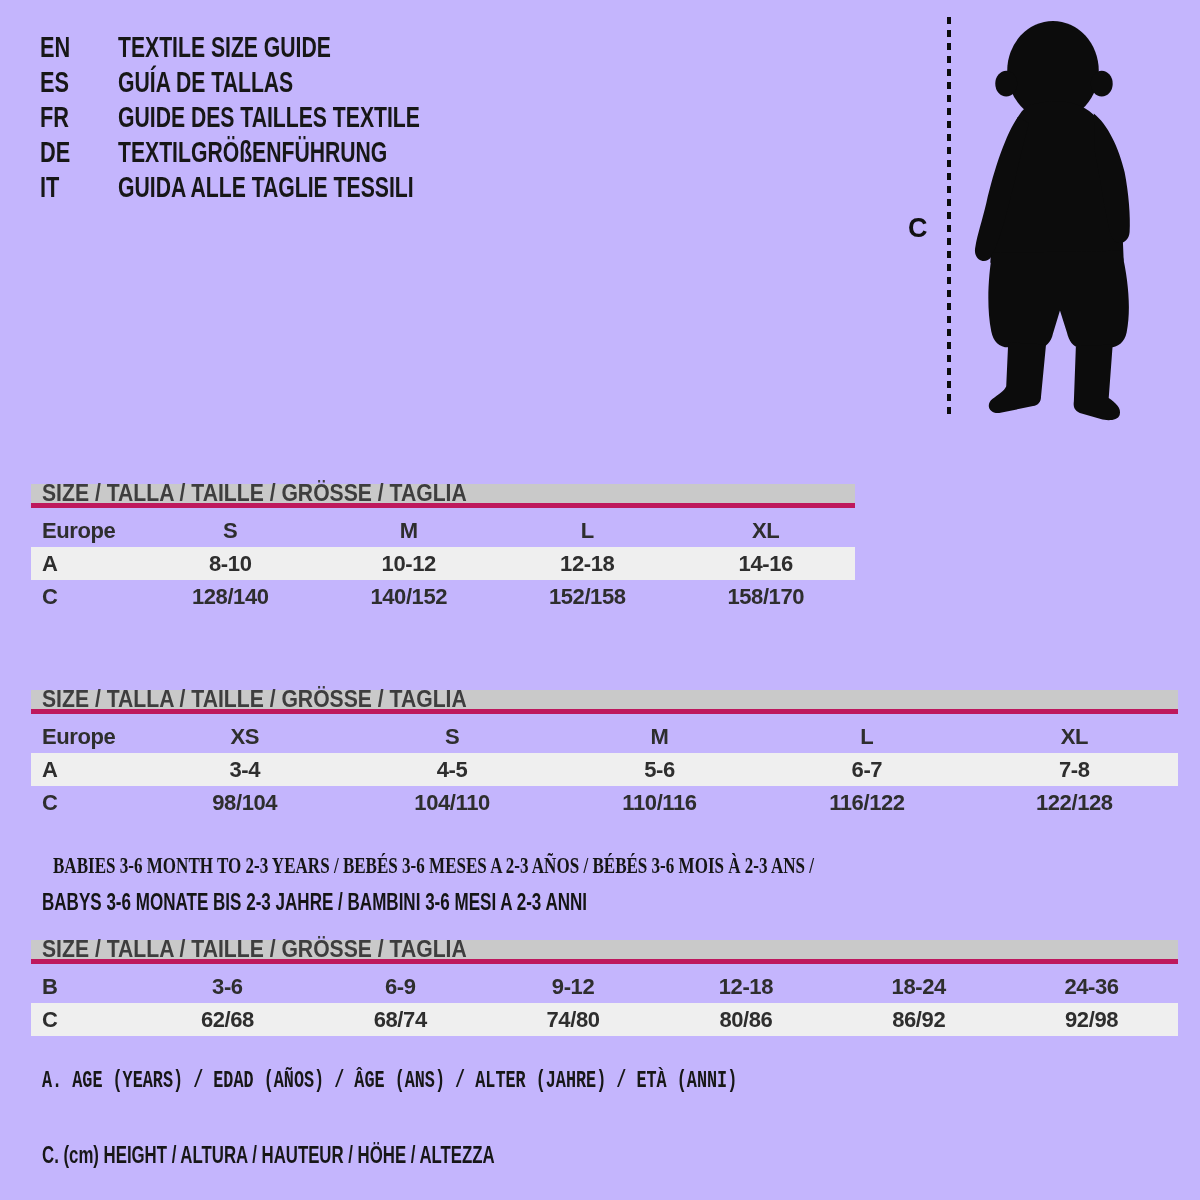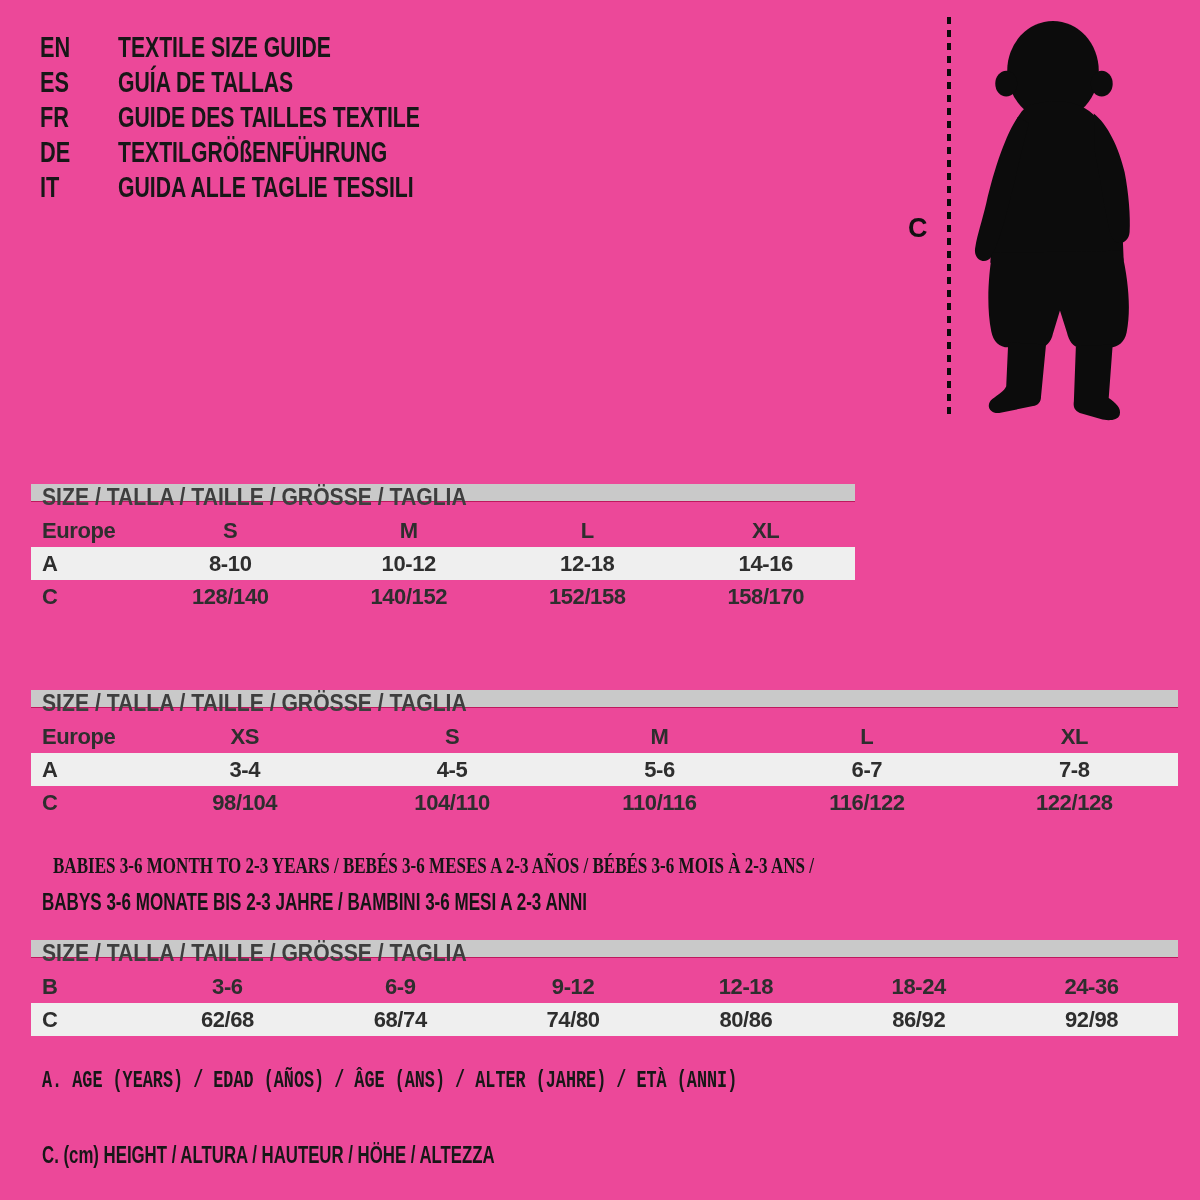--- a/index.html
+++ b/index.html
@@ -1,17 +1,17 @@
 <!DOCTYPE html>
 <html><head>
 <meta charset="utf-8">
 <style>
   html,body{margin:0;padding:0;background:#ffffff;}
   .page{
-    position:relative;width:1200px;height:1200px;background:#ec4899;overflow:hidden;
+    position:relative;width:1200px;height:1200px;background:#c4b5fd;overflow:hidden;
     font-family:"Liberation Sans","DejaVu Sans",sans-serif;font-weight:bold;color:#1d1d1d;
   }
   
   .cx{display:inline-block;transform-origin:0 60%;white-space:nowrap;}
   .cx71{transform:scaleX(0.71);}
   .cx73{transform:scaleX(0.73);}
   .cx75{transform:scaleX(0.75);}
   .cx92{transform:scaleX(0.92);}
 
   
@@ -27,23 +27,23 @@
     background:repeating-linear-gradient(to bottom,#0c0c0c 0 7px,transparent 7px 13px);
   }
   .baby-svg{position:absolute;left:955px;top:14px;}
 
   
   .sec-title{position:absolute;font-size:24px;color:#151515;line-height:24px;}
   .sub-a{font-size:15px;vertical-align:-5px;}
 
   
   .size-bar{
-    position:absolute;height:18px;background:#c9c9c9;display:flex;
+    position:absolute;height:24px;background:#c9c9c9;display:flex;align-items:center;
     padding-left:11px;box-sizing:border-box;font-size:23px;color:#3e3e3e;
-    border-bottom:1px solid #be185d;
+    border-bottom:5px solid #be185d;
   }
 
   
   .ttable{position:absolute;font-size:22px;color:#2e2e2e;}
   .trow{display:grid;grid-template-columns:110px repeat(var(--cols),1fr);height:33px;align-items:center;}
   .trow.shaded{background:#efefef;}
   .tlabel{padding-left:11px;text-align:left;letter-spacing:-0.4px;}
   .tcell{text-align:center;letter-spacing:-0.4px;}
 
   

